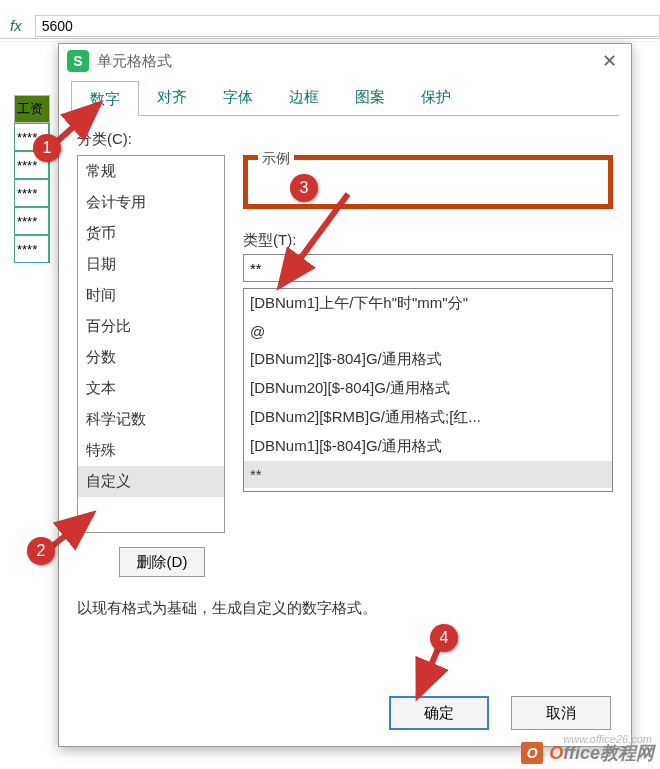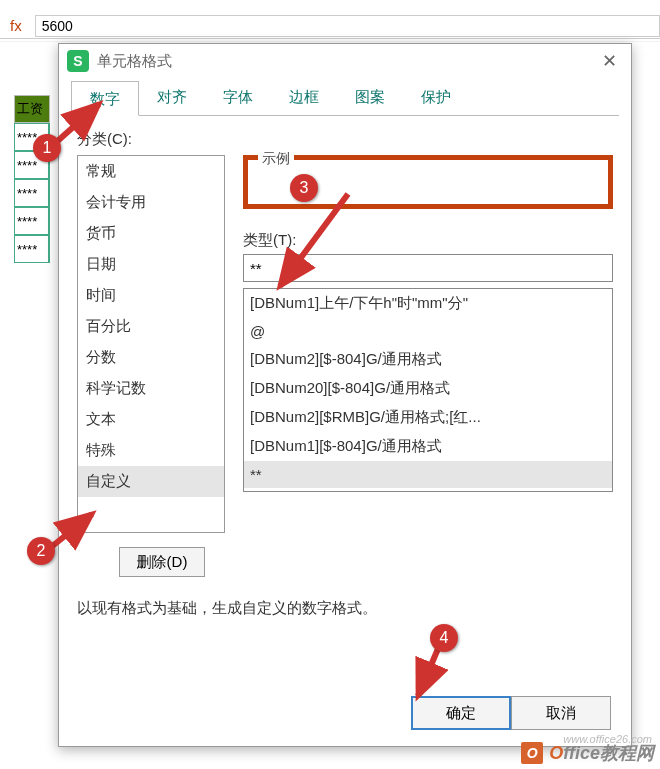--- a/index.html
+++ b/index.html
@@ -1,19 +1,19 @@
 <!DOCTYPE html>
 <html><head>
 <meta charset="utf-8">
 <style>
 * { box-sizing: border-box; margin: 0; padding: 0; font-family: "Microsoft YaHei", Arial, sans-serif; }
 body { width: 660px; height: 769px; background: #fff; position: relative; overflow: hidden; }
 
 .formula-bar { position: absolute; left: 0; top: 13px; width: 660px; height: 26px; border-bottom: 1px solid #ccc; display: flex; align-items: center; background: #fff; }
-.fx { font-size: 15px; color: #c2410c; padding: 0 10px; }
+.fx { font-style: italic; font-size: 15px; color: #15803d; padding: 0 10px; }
 .formula-input { flex: 1; border: 1px solid #ccc; height: 22px; padding: 0 6px; font-size: 14px; margin-left: 3px; }
 .cells { position: absolute; left: 14px; top: 95px; width: 36px; }
 .cell { width: 36px; height: 28px; border: 1px solid #4a8; border-right: 2px solid #4a8; display: flex; align-items: center; font-size: 13px; padding: 0 2px; overflow: hidden; }
 .cell:first-child { border: 1px solid #ccc; }
 
 .dialog { position: absolute; left: 58px; top: 43px; width: 574px; height: 704px; background: #fff; border: 1px solid #999; box-shadow: 0 3px 12px rgba(0,0,0,.3); }
 .dlg-title { display: flex; align-items: center; height: 34px; padding: 0 8px; }
 .dlg-icon { width: 22px; height: 22px; background: #2ab561; border-radius: 4px; display: flex; align-items: center; justify-content: center; color: #fff; font-weight: bold; font-size: 14px; }
 .dlg-title-text { font-size: 15px; color: #666; margin-left: 8px; flex: 1; }
 .dlg-close { font-size: 18px; color: #666; padding: 4px 6px; cursor: pointer; }
@@ -33,21 +33,21 @@
 
 .example-box { height: 54px; border: 5px solid #c2410c; border-radius: 0; position: relative; margin-top: 4px; }
 .example-box .lab { position: absolute; top: -10px; left: 10px; background: #fff; padding: 0 4px; font-size: 14px; color: #444; }
 .type-label { margin-top: 22px; margin-bottom: 4px; }
 .type-input { width: 100%; height: 28px; border: 1px solid #888; padding: 0 6px; font-size: 15px; }
 .format-list { width: 100%; height: 204px; border: 1px solid #888; margin-top: 6px; overflow-y: scroll; font-size: 15px; }
 .format-item { padding: 5px 6px; white-space: nowrap; overflow: hidden; text-overflow: ellipsis; }
 .format-item.sel { background: #e5e5e5; }
 
 .hint { clear: both; padding-top: 22px; font-size: 15px; color: #333; }
-.dlg-buttons { position: absolute; right: 20px; bottom: 16px; display: flex; gap: 0; }
+.dlg-buttons { position: absolute; right: 20px; bottom: 16px; display: flex; gap: 22px; }
 .btn { width: 100px; height: 34px; border: 1px solid #999; background: #f4f4f4; font-size: 15px; cursor: pointer; }
 .btn.primary { border: 2px solid #3a82c8; }
 
 .badge { position: absolute; width: 28px; height: 28px; border-radius: 50%; background: #cf3330; color: #fff; font-size: 16px; display: flex; align-items: center; justify-content: center; box-shadow: 1px 1px 3px rgba(0,0,0,.4); z-index: 5; }
 .arrow { position: absolute; z-index: 4; pointer-events: none; }
 
 .watermark { position: absolute; right: 6px; bottom: 4px; font-size: 18px; color: #888; display: flex; align-items: center; gap: 6px; z-index: 10; }
 .wm-icon { width: 22px; height: 22px; background: #d8622b; border-radius: 2px; color: #fff; font-weight: bold; font-size: 14px; display: flex; align-items: center; justify-content: center; font-style: italic; }
 .wm-main { font-weight: bold; font-style: italic; }
 .wm-o { color: #d8622b; }
@@ -97,22 +97,22 @@
 
     <div class="panel-l">
       <div class="cat-list">
         <div class="cat-item">常规</div>
         <div class="cat-item">会计专用</div>
         <div class="cat-item">货币</div>
         <div class="cat-item">日期</div>
         <div class="cat-item">时间</div>
         <div class="cat-item">百分比</div>
         <div class="cat-item">分数</div>
+        <div class="cat-item">文本</div>
         <div class="cat-item">科学记数</div>
-        <div class="cat-item">文本</div>
         <div class="cat-item">特殊</div>
         <div class="cat-item sel">自定义</div>
       </div>
       <button class="delete-btn">删除(D)</button>
     </div>
 
     <div class="panel-r">
       <div class="example-box">
         <span class="lab">示例</span>
       </div>

